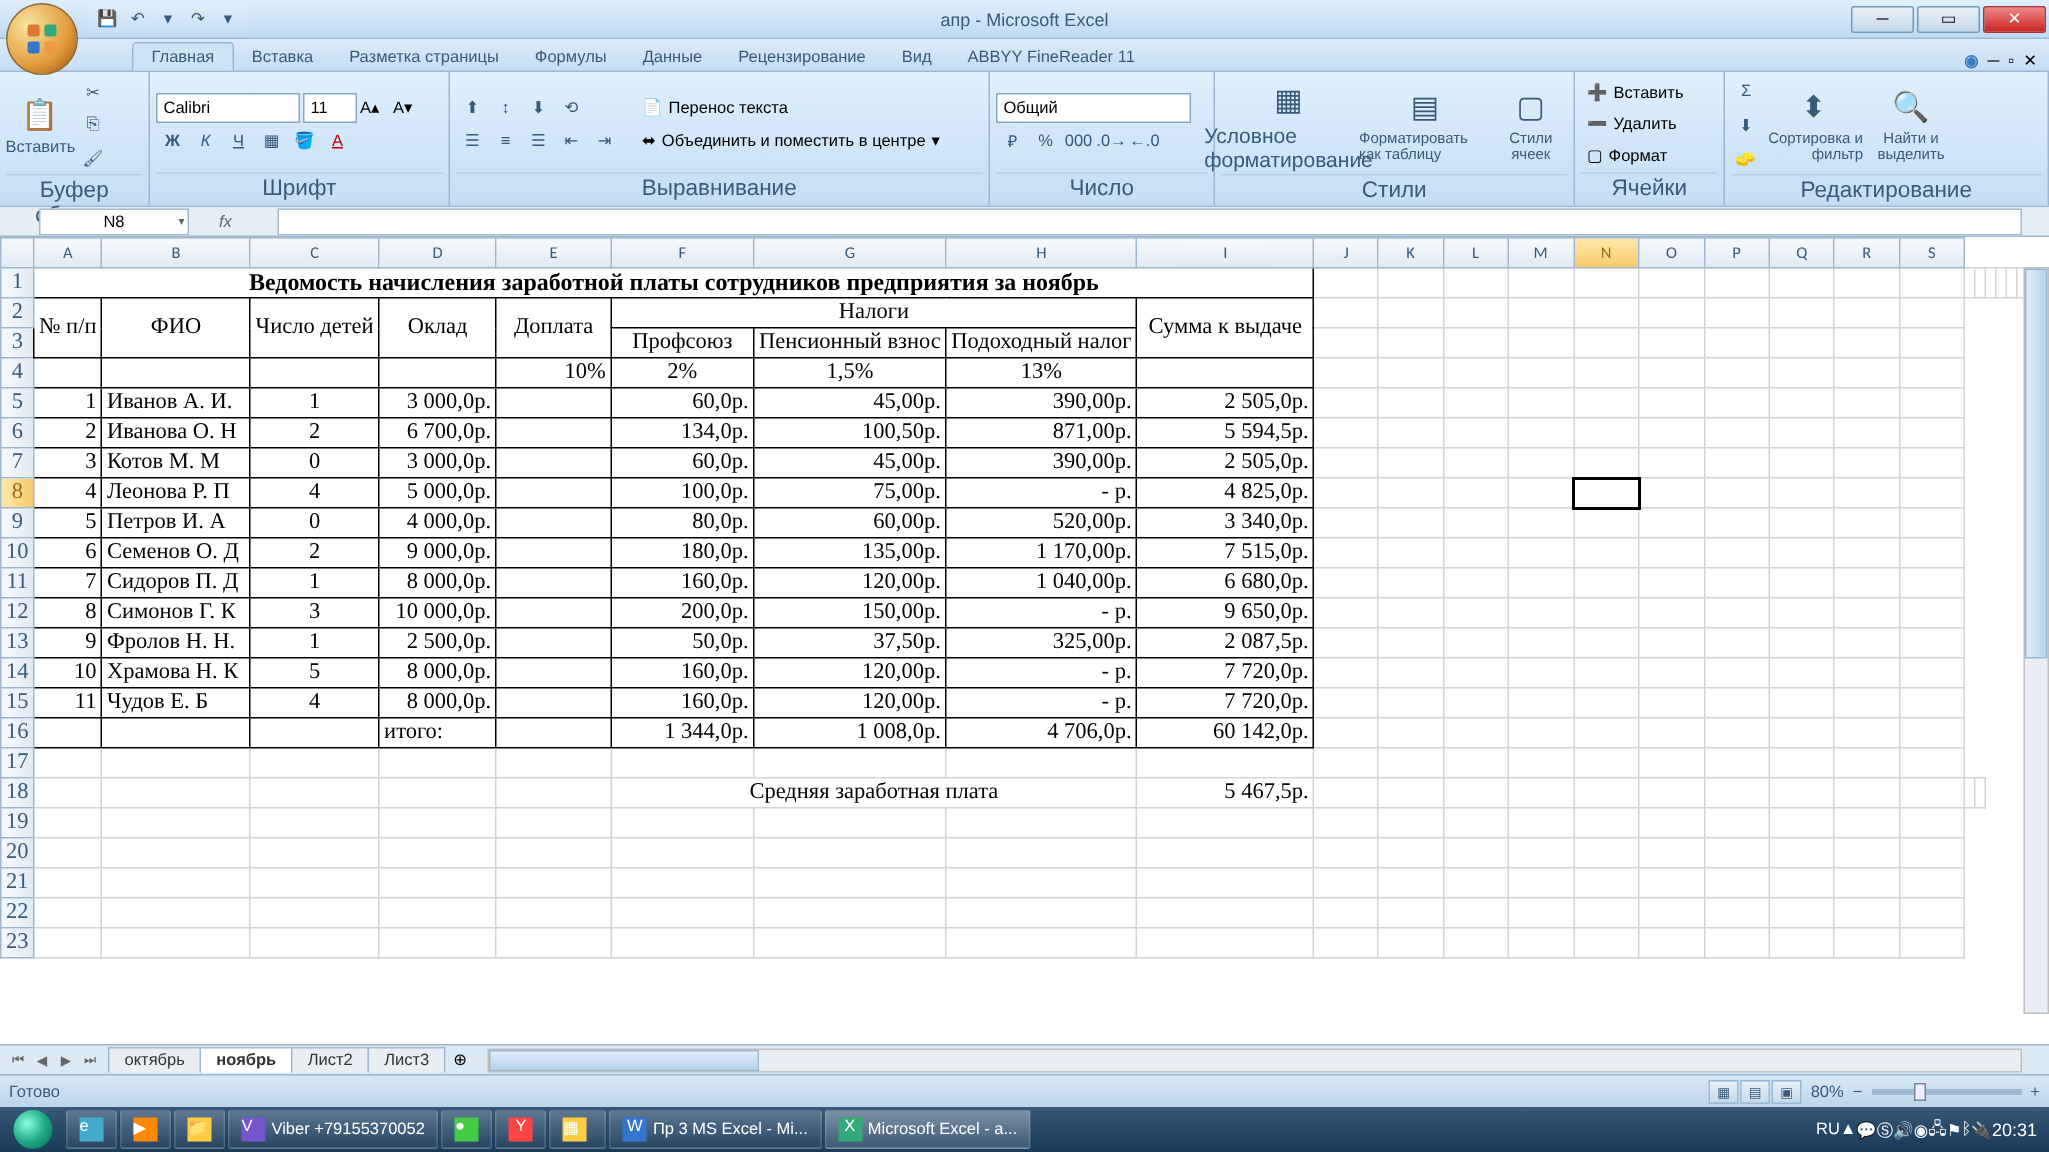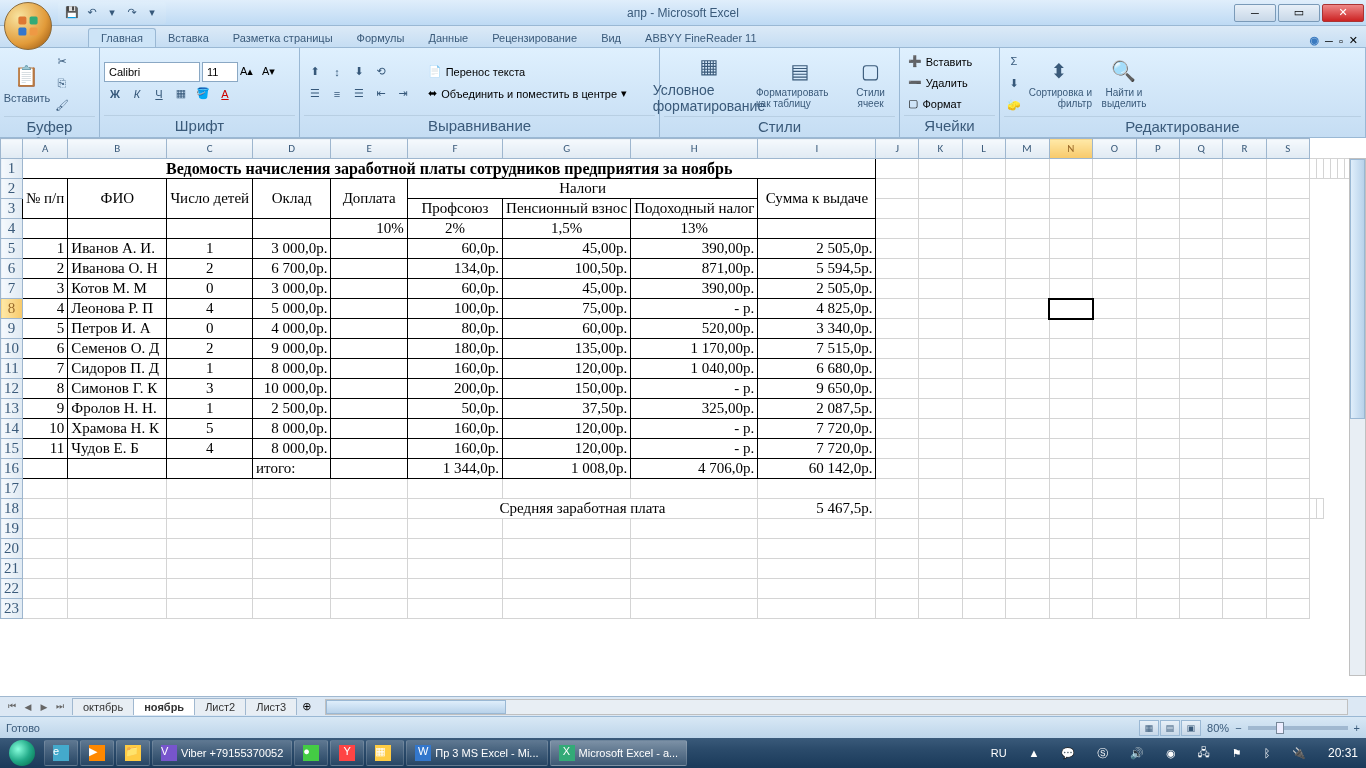--- a/index.html
+++ b/index.html
@@ -64,21 +64,21 @@
 .statusbar{height:22px;background:linear-gradient(#d8e8f5,#bdd5ea);display:flex;align-items:center;justify-content:space-between;padding:0 6px;color:#3a5a7a;border-top:1px solid #9ab8d4;}
 .status-right{display:flex;align-items:center;gap:6px;}
 .zoom-slider{width:100px;height:4px;background:#a0b8d0;position:relative;}
 .zoom-slider .zthumb{position:absolute;left:28px;top:-4px;width:8px;height:12px;background:#eef;border:1px solid #789;}
 .taskbar{height:30px;background:linear-gradient(#3a5a7a,#2a4a6a 40%,#1a3a5a);display:flex;align-items:center;gap:2px;padding:0 2px;}
 .start-orb{width:40px;height:28px;display:flex;align-items:center;justify-content:center;}
 .start-orb div{width:26px;height:26px;border-radius:50%;background:radial-gradient(circle at 35% 35%,#8fd,#2a8 50%,#064);}
 .task{height:26px;padding:0 8px;background:linear-gradient(rgba(255,255,255,0.2),rgba(255,255,255,0.05));border:1px solid rgba(255,255,255,0.15);border-radius:2px;display:flex;align-items:center;gap:4px;color:#fff;font-size:11px;max-width:170px;overflow:hidden;}
 .task.active{background:linear-gradient(rgba(255,255,255,0.35),rgba(255,255,255,0.15));}
 .task .ti{width:16px;height:16px;flex-shrink:0;}
-.tray{margin-left:auto;display:flex;align-items:center;gap:22px;color:#fff;padding-right:6px;}
+.tray{margin-left:auto;display:flex;align-items:center;gap:0;color:#fff;padding-right:6px;}
 .clock{font-size:12px;}
 .view-btns{display:flex;gap:1px;}
 .view-btns span{width:20px;height:16px;background:linear-gradient(#e8f0f8,#c8d8e8);border:1px solid #9ab8d4;display:flex;align-items:center;justify-content:center;font-size:9px;}
 </style>
 </head>
 <body>
 
 <div class="window">
 <div class="titlebar">
  <div class="titlebar-left">
@@ -186,20 +186,37 @@
             </div>
     <div class="check-row">
               <span>⬌</span>
               <span>Объединить и поместить в центре</span>
               <span>▾</span>
             </div>
    </div>
   </div>
   <div class="group-label">Выравнивание</div>
  </div>
+ <div class="group" style="width:150px">
+  <div class="group-body">
+          <div class="font-controls">
+   <div class="font-row">
+              <div class="combo" style="width:130px">Общий</div>
+            </div>
+   <div class="btnrow">
+              <div class="b">₽</div>
+              <div class="b">%</div>
+              <div class="b">000</div>
+              <div class="b">.0→</div>
+              <div class="b">←.0</div>
+            </div>
+  </div>
+        </div>
+  <div class="group-label">Число</div>
+ </div>
  <div class="group" style="width:240px">
   <div class="group-body">
    <div class="big-btn" style="width:90px">
             <div class="ic">▦</div>
             <span style="font-size:14px;">Условное форматирование</span>
           </div>
    <div class="big-btn" style="width:90px">
             <div class="ic">▤</div>
             <span style="font-size:10px;text-align:left">Форматировать как таблицу</span>
           </div>
@@ -242,20 +259,25 @@
           </div>
    <div class="big-btn" style="width:60px">
             <div class="ic">🔍</div>
             <span style="font-size:10px;text-align:center">Найти и выделить</span>
           </div>
   </div>
   <div class="group-label">Редактирование</div>
  </div>
 </div>
 
+<div class="formula-bar">
+ <div class="namebox">N8</div>
+ <div class="fx">fx</div>
+ <div class="fbar-input"></div>
+</div>
 
 <div class="sheet-area">
  <div class="grid-wrap">
   <table class="grid" id="grid">
           <tbody>
             <tr>
               <th style="width:22px"></th>
               <th style="width:30px" class="">A</th>
               <th style="width:100px" class="">B</th>
               <th style="width:50px" class="">C</th>

